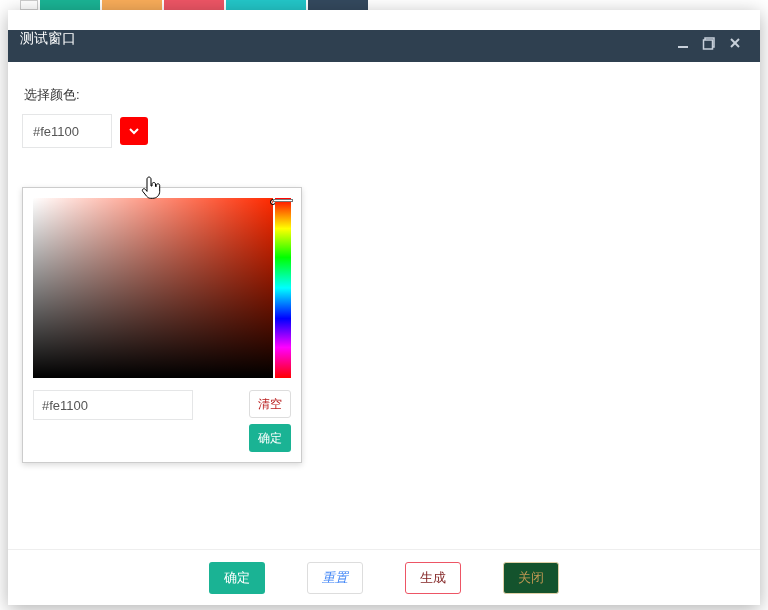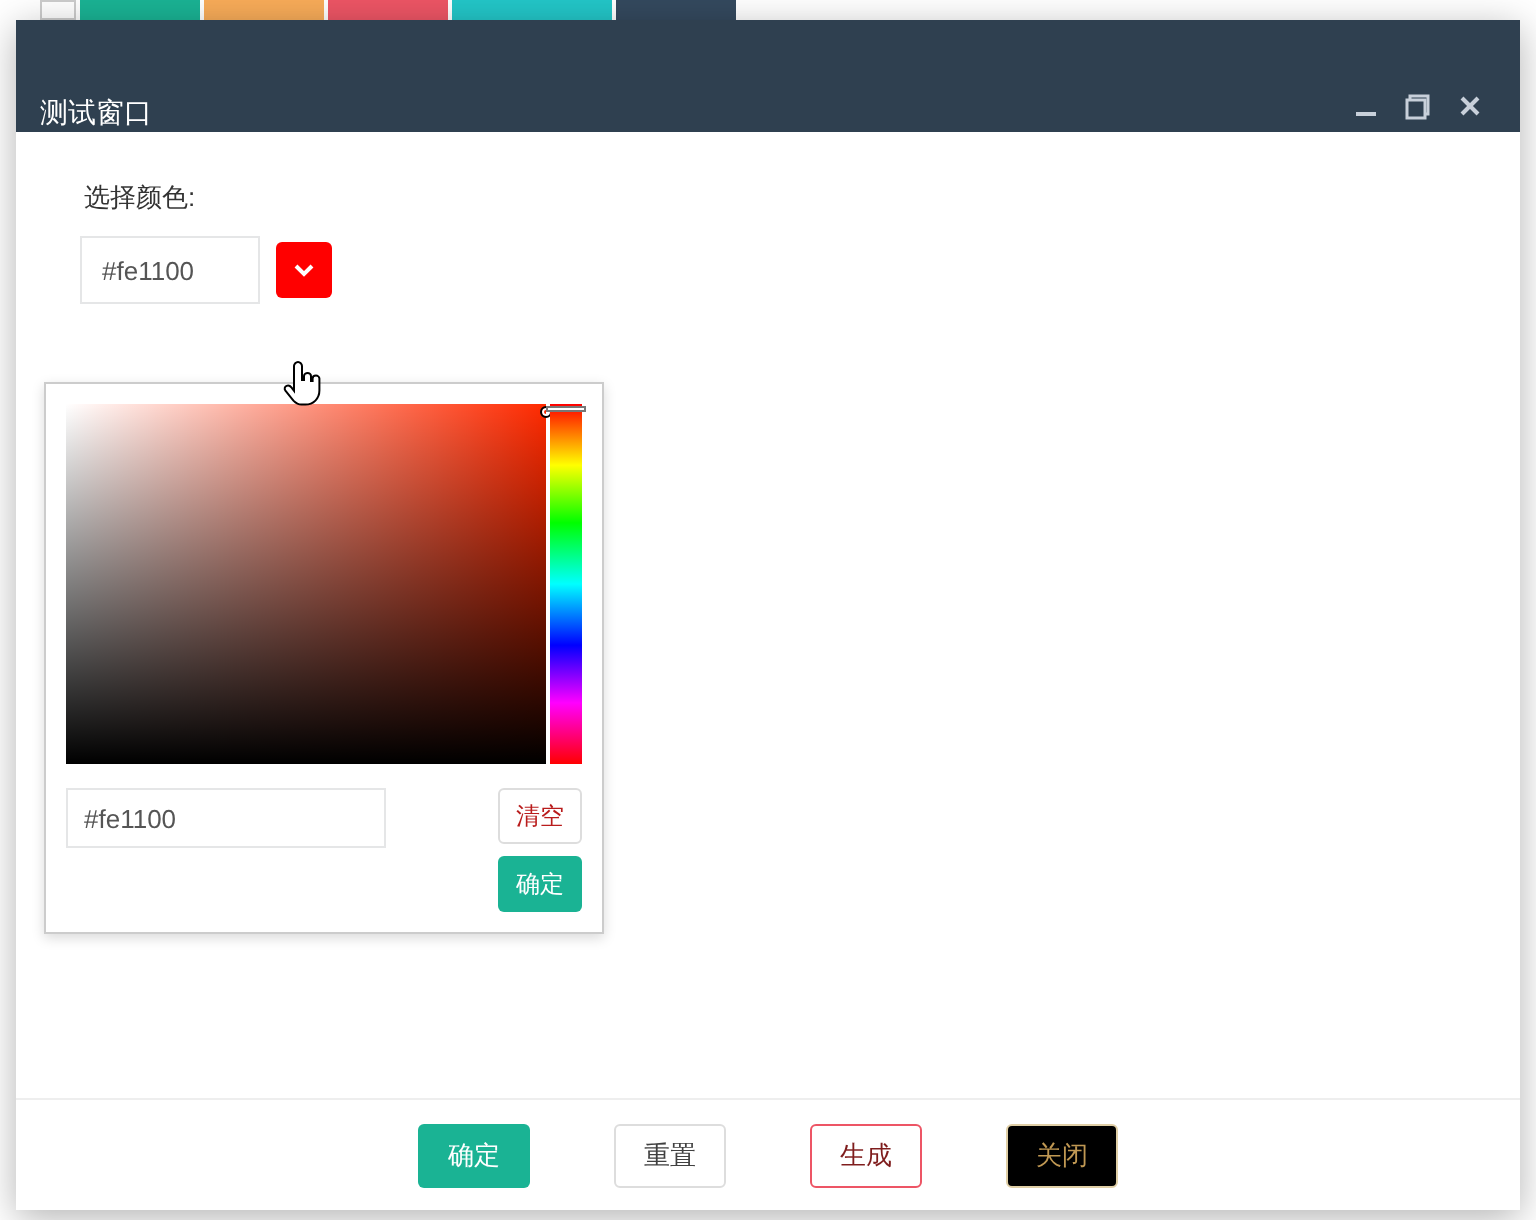--- a/index.html
+++ b/index.html
@@ -15,29 +15,30 @@
   .bg-teal { background: #23c6c8; width: 80px; }
   .bg-navy { background: #34495e; width: 60px; }
 
   
   .dialog {
     position: absolute; left: 8px; top: 10px; width: 752px; height: 595px;
     background: #fff; box-shadow: 0 4px 18px rgba(0,0,0,.3);
     display: flex; flex-direction: column;
   }
   .titlebar {
-    background: #2f4050; color: #fff; height: 56px;
-    display: flex; align-items: flex-end; padding: 0 12px;
+    background: #2f4050; color: #fff; height: 32px;
+    display: flex; align-items: flex-start; padding: 0 12px;
     font-size: 14px;
+    margin-top: 20px;
   }
   .titlebar .title { flex: 1; }
   .tb-icon { width: 26px; height: 26px; display: flex; align-items: center; justify-content: center; cursor: pointer; color: #c8d0da; }
   .tb-icon svg { display: block; }
 
-  .dialog-body { flex: 1; padding: 18px 14px 10px 32px; position: relative; }
+  .dialog-body { flex: 1; padding: 18px 14px 10px 14px; position: relative; }
 
   .label { color: #333; margin: 6px 0 10px 2px; }
 
   .color-row { display: flex; align-items: center; gap: 8px; }
   .color-input {
     width: 90px; height: 34px; border: 1px solid #e5e6e7; padding: 6px 10px;
     color: #555; font-size: 13px; background: #fff;
   }
   .swatch-btn {
     width: 28px; height: 28px; border-radius: 3px; background: #ff0000;
@@ -93,23 +94,23 @@
     height: 56px; border-top: 1px solid #eee;
     display: flex; align-items: center; justify-content: center; gap: 42px;
     background: #fff;
   }
   .fbtn {
     min-width: 54px; height: 32px; padding: 0 14px; border-radius: 3px;
     display: flex; align-items: center; justify-content: center; cursor: pointer;
     font-size: 13px; border: 1px solid transparent;
   }
   .fbtn-primary { background: #1ab394; color: #fff; }
-  .fbtn-white { background: #fff; color: #404040; border-color: #ddd; }
+  .fbtn-white { background: #fff; color: #3b82f6; border-color: #ddd; font-style: italic; }
   .fbtn-danger { background: #fff; color: #7f1d1d; border-color: #ed5565; }
-  .fbtn-warn { background: #000000; color: #c09853; border-color: #e0cfa6; text-align: center; }
+  .fbtn-warn { background: #14532d; color: #c09853; border-color: #e0cfa6; text-align: center; }
 
   
   .cursor-overlay { position: absolute; pointer-events: none; }
 </style>
 </head>
 <body>
 
 <div class="bg-toolbar">
   <div class="bg-btn bg-chk"></div>
   <div class="bg-btn bg-green"></div>

